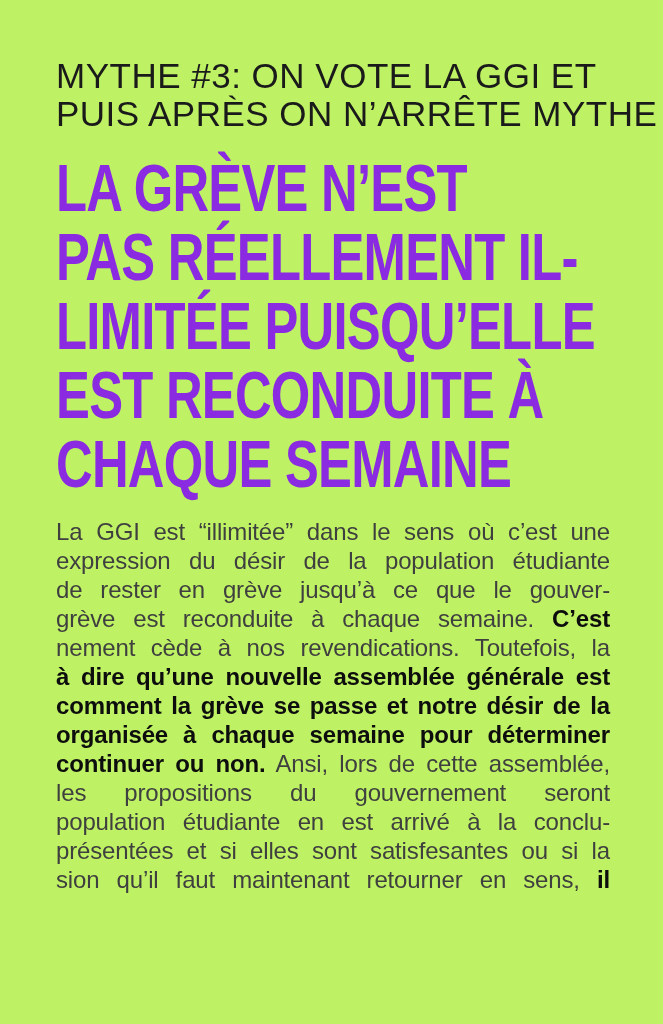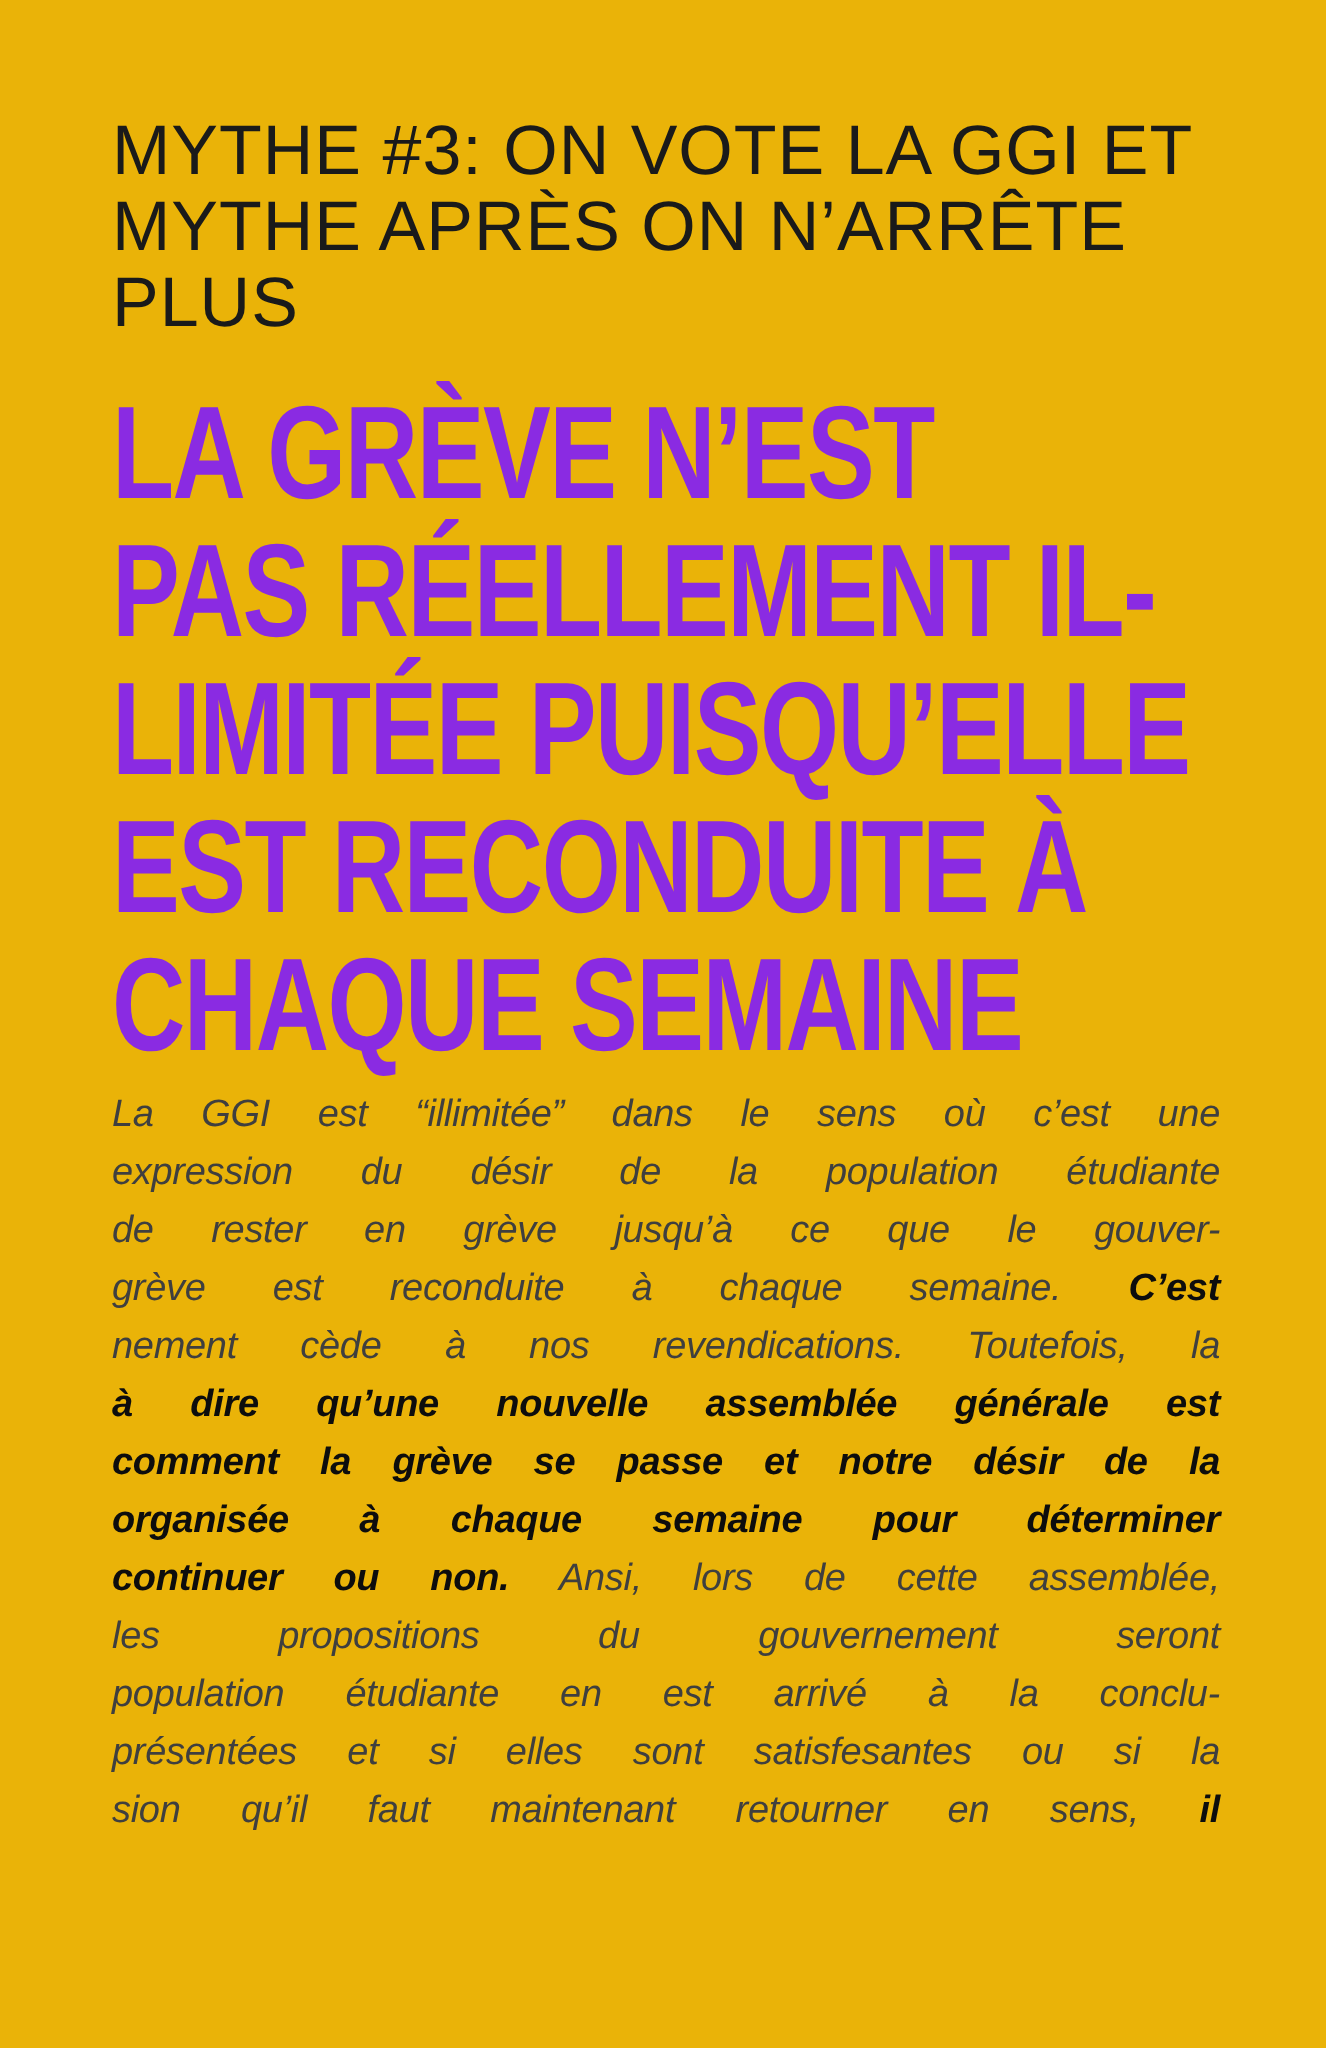--- a/index.html
+++ b/index.html
@@ -6,69 +6,68 @@
   body {
     width: 663px; height: 1024px;
     background: #ffffff;
     font-family: "Liberation Sans", "DejaVu Sans", sans-serif;
     overflow: hidden;
   }
   .page {
     box-sizing: border-box;
     width: 663px; height: 1024px;
     padding: 57px 0 0 56px;
-    background: #eab308;
+    background: #bef264;
   }
   .kicker {
     color: #1a1a1a;
     font-size: 35px;
     line-height: 38px;
     letter-spacing: 0.5px;
     font-weight: 400;
   }
   .headline {
     margin-top: 21px;
     color: #8a2be2;
     font-weight: bold;
     font-size: 66px;
     line-height: 69px;
     letter-spacing: -1px;
     white-space: nowrap;
     transform: scaleX(0.77);
     transform-origin: 0 0;
   }
   .body-copy {
-    margin-top: 6px;
+    margin-top: 18px;
     width: 554px;
-    font-size: 19px;
+    font-size: 24px;
     line-height: 29px;
     letter-spacing: -0.15px;
     color: #3f3f3f;
-    font-style: italic;
   }
   .body-line {
     text-align: justify;
     text-align-last: justify;
   }
   .body-line.last {
     text-align-last: left;
   }
   .body-copy b {
     color: #0d0d0d;
     font-weight: bold;
   }
 </style>
 </head>
 <body>
 
 <div class="page">
 
   <div class="kicker">
     <div>MYTHE #3: ON VOTE LA GGI ET</div>
-    <div>MYTHE APRÈS ON N’ARRÊTE PLUS</div>
+    <div>PUIS APRÈS ON N’ARRÊTE MYTHE</div>
   </div>
 
   <div class="headline">
     <div>LA GRÈVE N’EST</div>
     <div>PAS RÉELLEMENT IL-</div>
     <div>LIMITÉE PUISQU’ELLE</div>
     <div>EST RECONDUITE À</div>
     <div>CHAQUE SEMAINE</div>
   </div>
 

